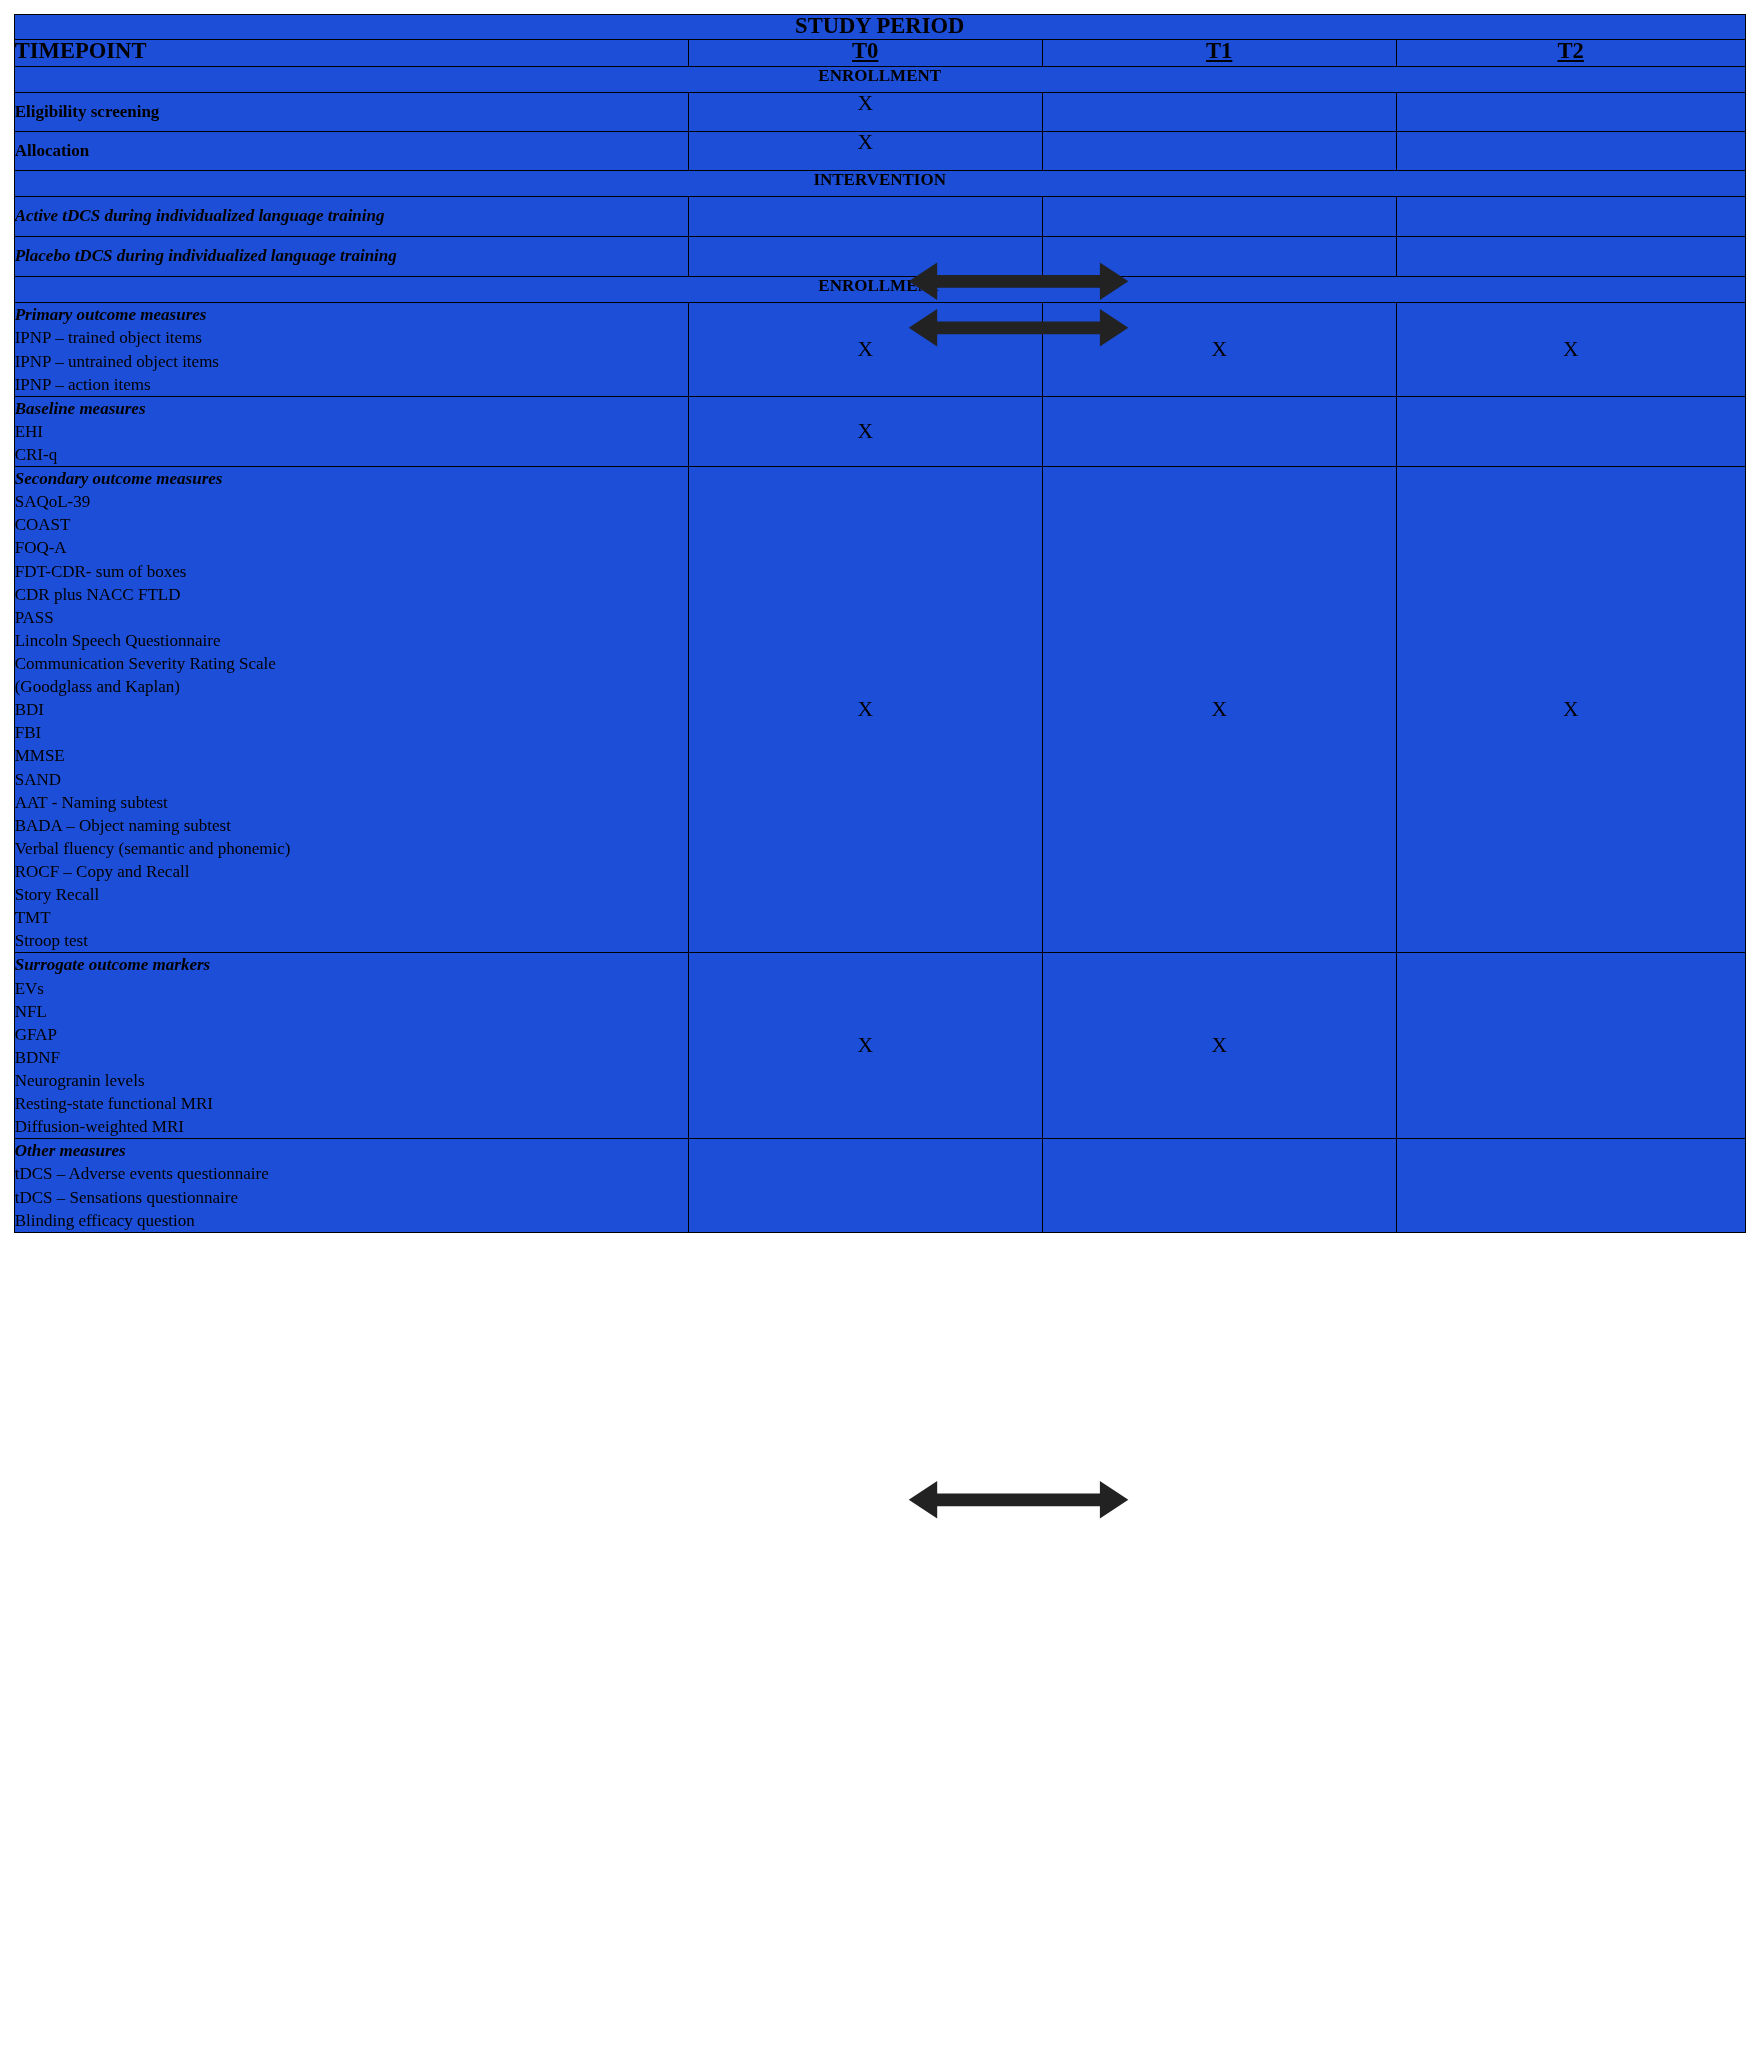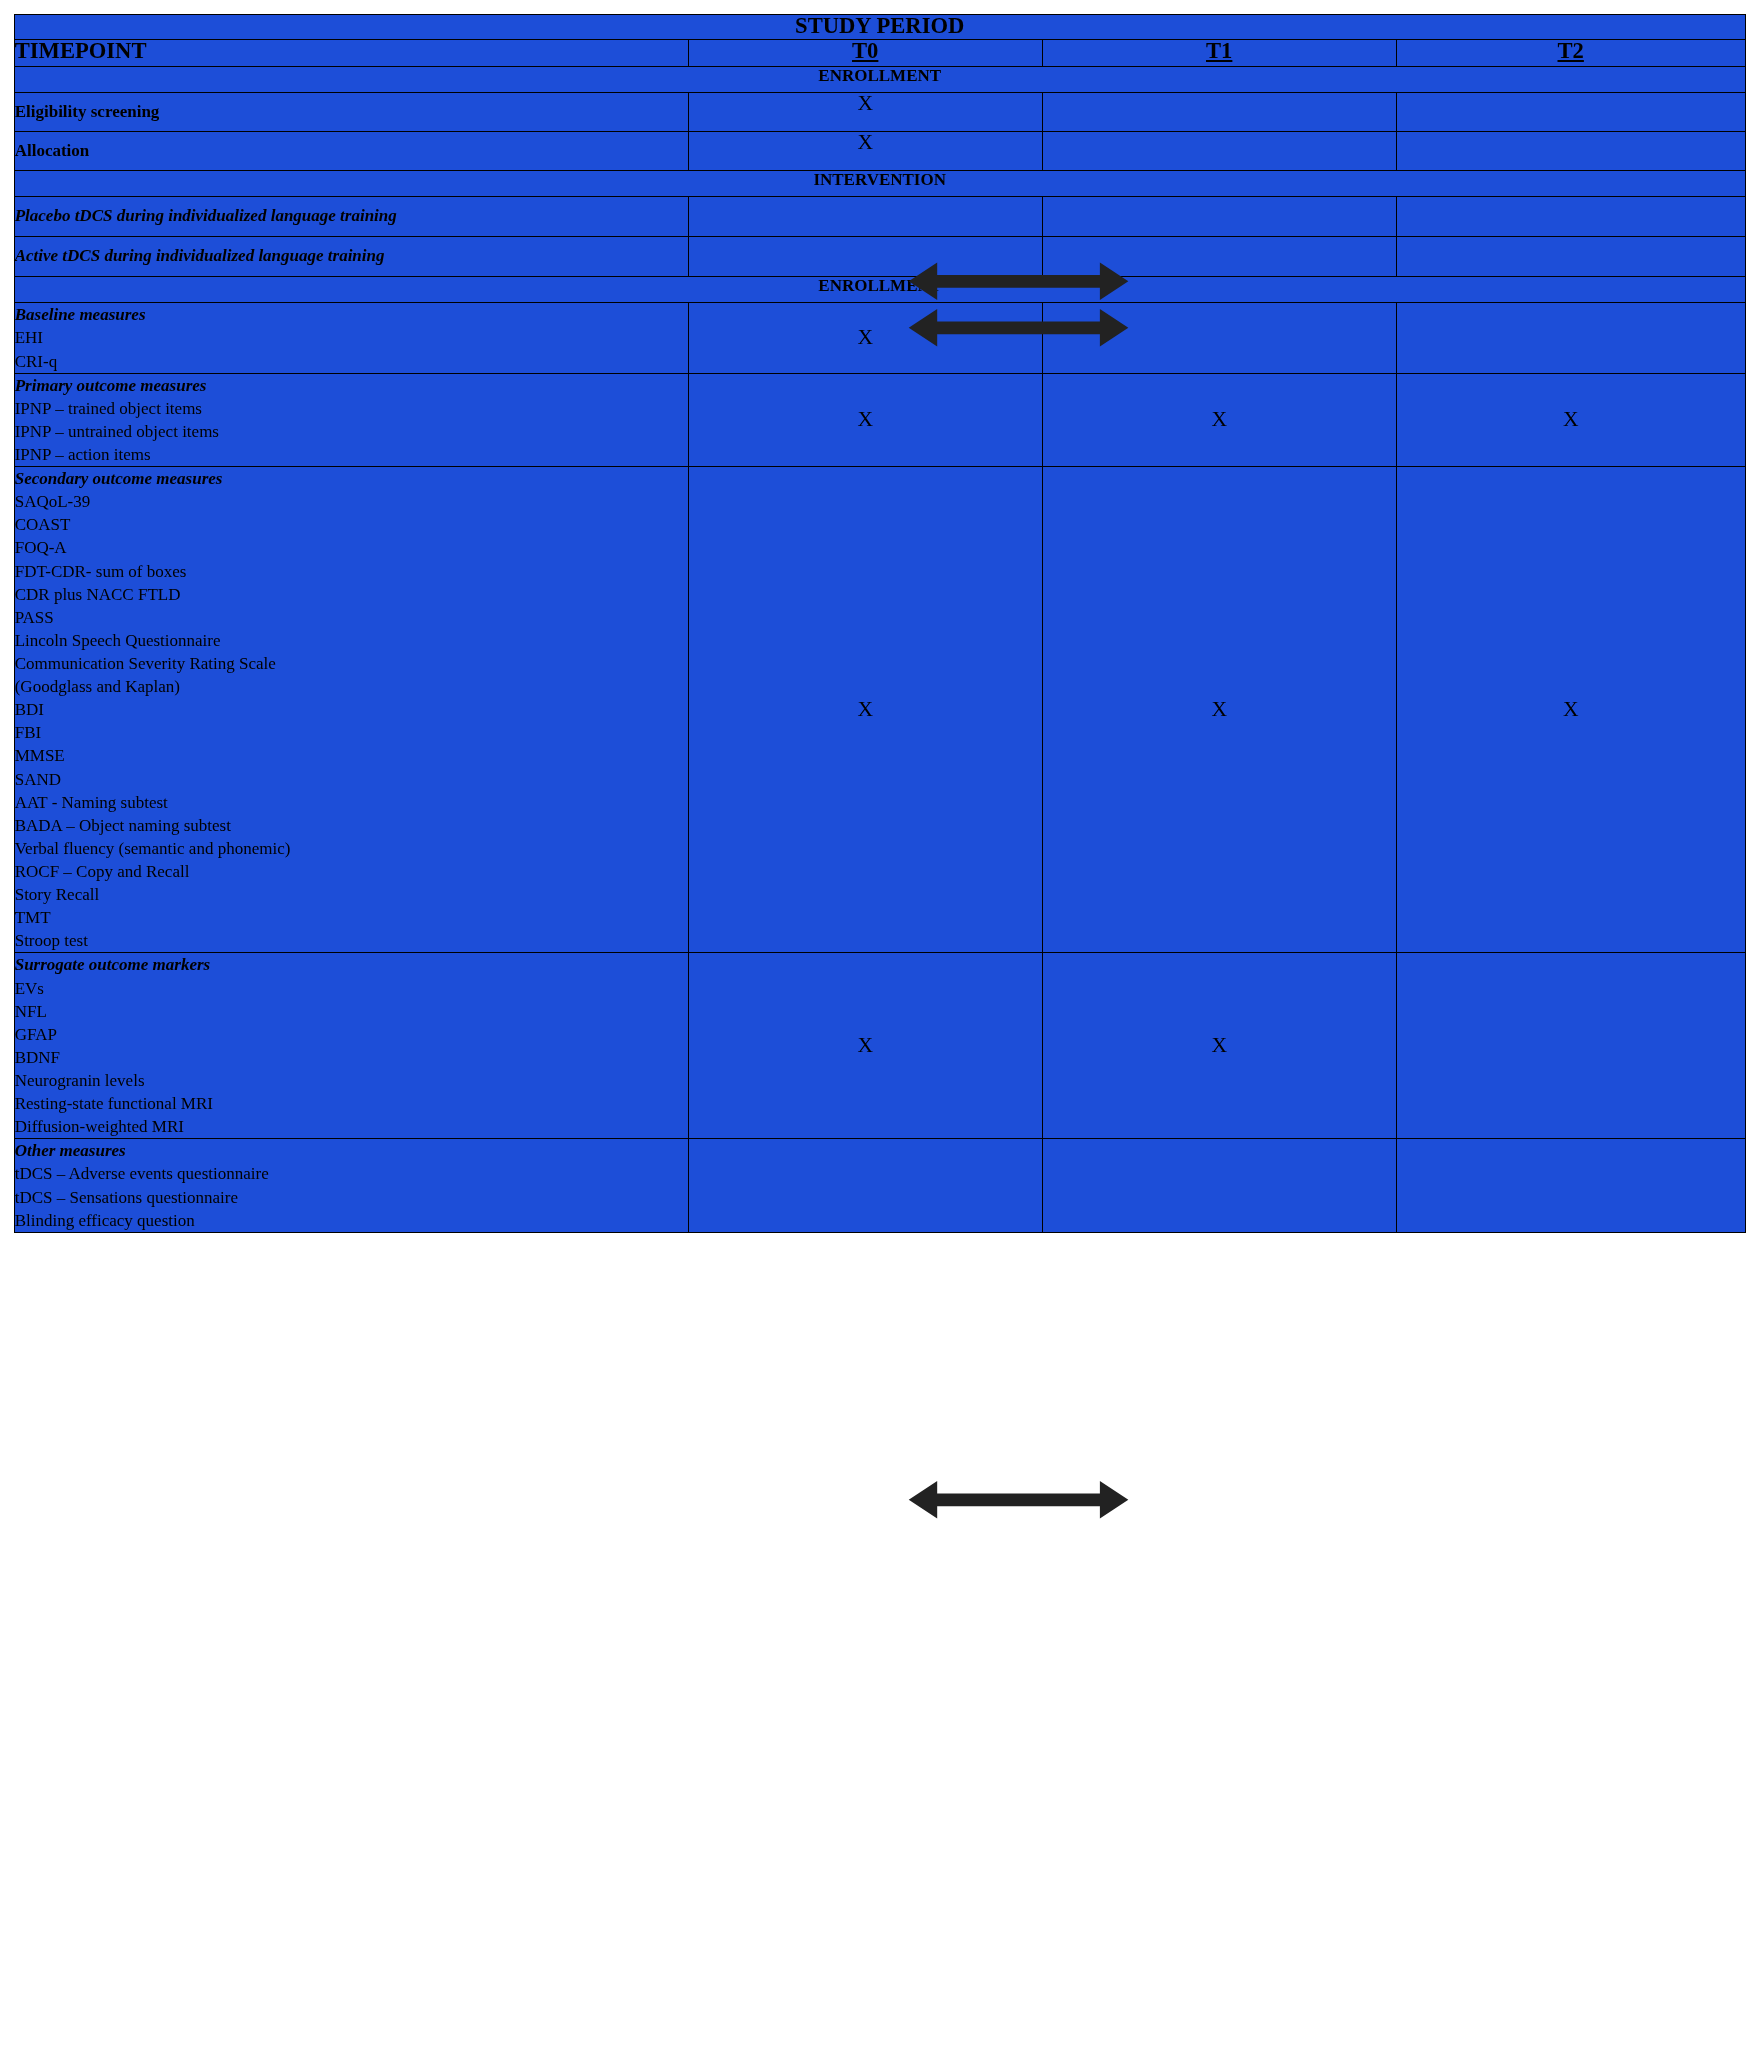--- a/index.html
+++ b/index.html
@@ -180,59 +180,59 @@
         <td class="cell-label simple">Allocation</td>
         <td class="cell-mark">X</td>
         <td class="cell-mark"></td>
         <td class="cell-mark"></td>
       </tr>
 
       <tr class="row-section">
         <td colspan="4">INTERVENTION</td>
       </tr>
 
+      <tr id="row-active-tdcs">
+        <td class="cell-label interv" style="width:674px">Active tDCS during individualized language training</td>
+        <td class="cell-mark"></td>
+        <td class="cell-mark"></td>
+        <td class="cell-mark"></td>
+      </tr>
+
       <tr id="row-placebo-tdcs">
         <td class="cell-label interv">Placebo tDCS during individualized language training</td>
         <td class="cell-mark"></td>
         <td class="cell-mark"></td>
         <td class="cell-mark"></td>
       </tr>
 
-      <tr id="row-active-tdcs">
-        <td class="cell-label interv" style="width:674px">Active tDCS during individualized language training</td>
-        <td class="cell-mark"></td>
-        <td class="cell-mark"></td>
-        <td class="cell-mark"></td>
-      </tr>
-
       <tr class="row-section">
         <td colspan="4">ENROLLMENT</td>
-      </tr>
-
-      <tr>
-        <td class="cell-label">
-          <span class="grp-title">Baseline measures</span>
-          <span class="itm">EHI</span>
-          <span class="itm">CRI-q</span>
-        </td>
-        <td class="cell-mark v-center">X</td>
-        <td class="cell-mark v-center"></td>
-        <td class="cell-mark v-center"></td>
       </tr>
 
       <tr>
         <td class="cell-label">
           <span class="grp-title">Primary outcome measures</span>
           <span class="itm">IPNP – trained object items</span>
           <span class="itm">IPNP – untrained object items</span>
           <span class="itm">IPNP – action items</span>
         </td>
         <td class="cell-mark v-center">X</td>
         <td class="cell-mark v-center">X</td>
         <td class="cell-mark v-center">X</td>
+      </tr>
+
+      <tr>
+        <td class="cell-label">
+          <span class="grp-title">Baseline measures</span>
+          <span class="itm">EHI</span>
+          <span class="itm">CRI-q</span>
+        </td>
+        <td class="cell-mark v-center">X</td>
+        <td class="cell-mark v-center"></td>
+        <td class="cell-mark v-center"></td>
       </tr>
 
       <tr>
         <td class="cell-label">
           <span class="grp-title">Secondary outcome measures</span>
           <span class="itm">SAQoL-39</span>
           <span class="itm">COAST</span>
           <span class="itm">FOQ-A</span>
           <span class="itm">FDT-CDR- sum of boxes</span>
           <span class="itm">CDR plus NACC FTLD</span>

